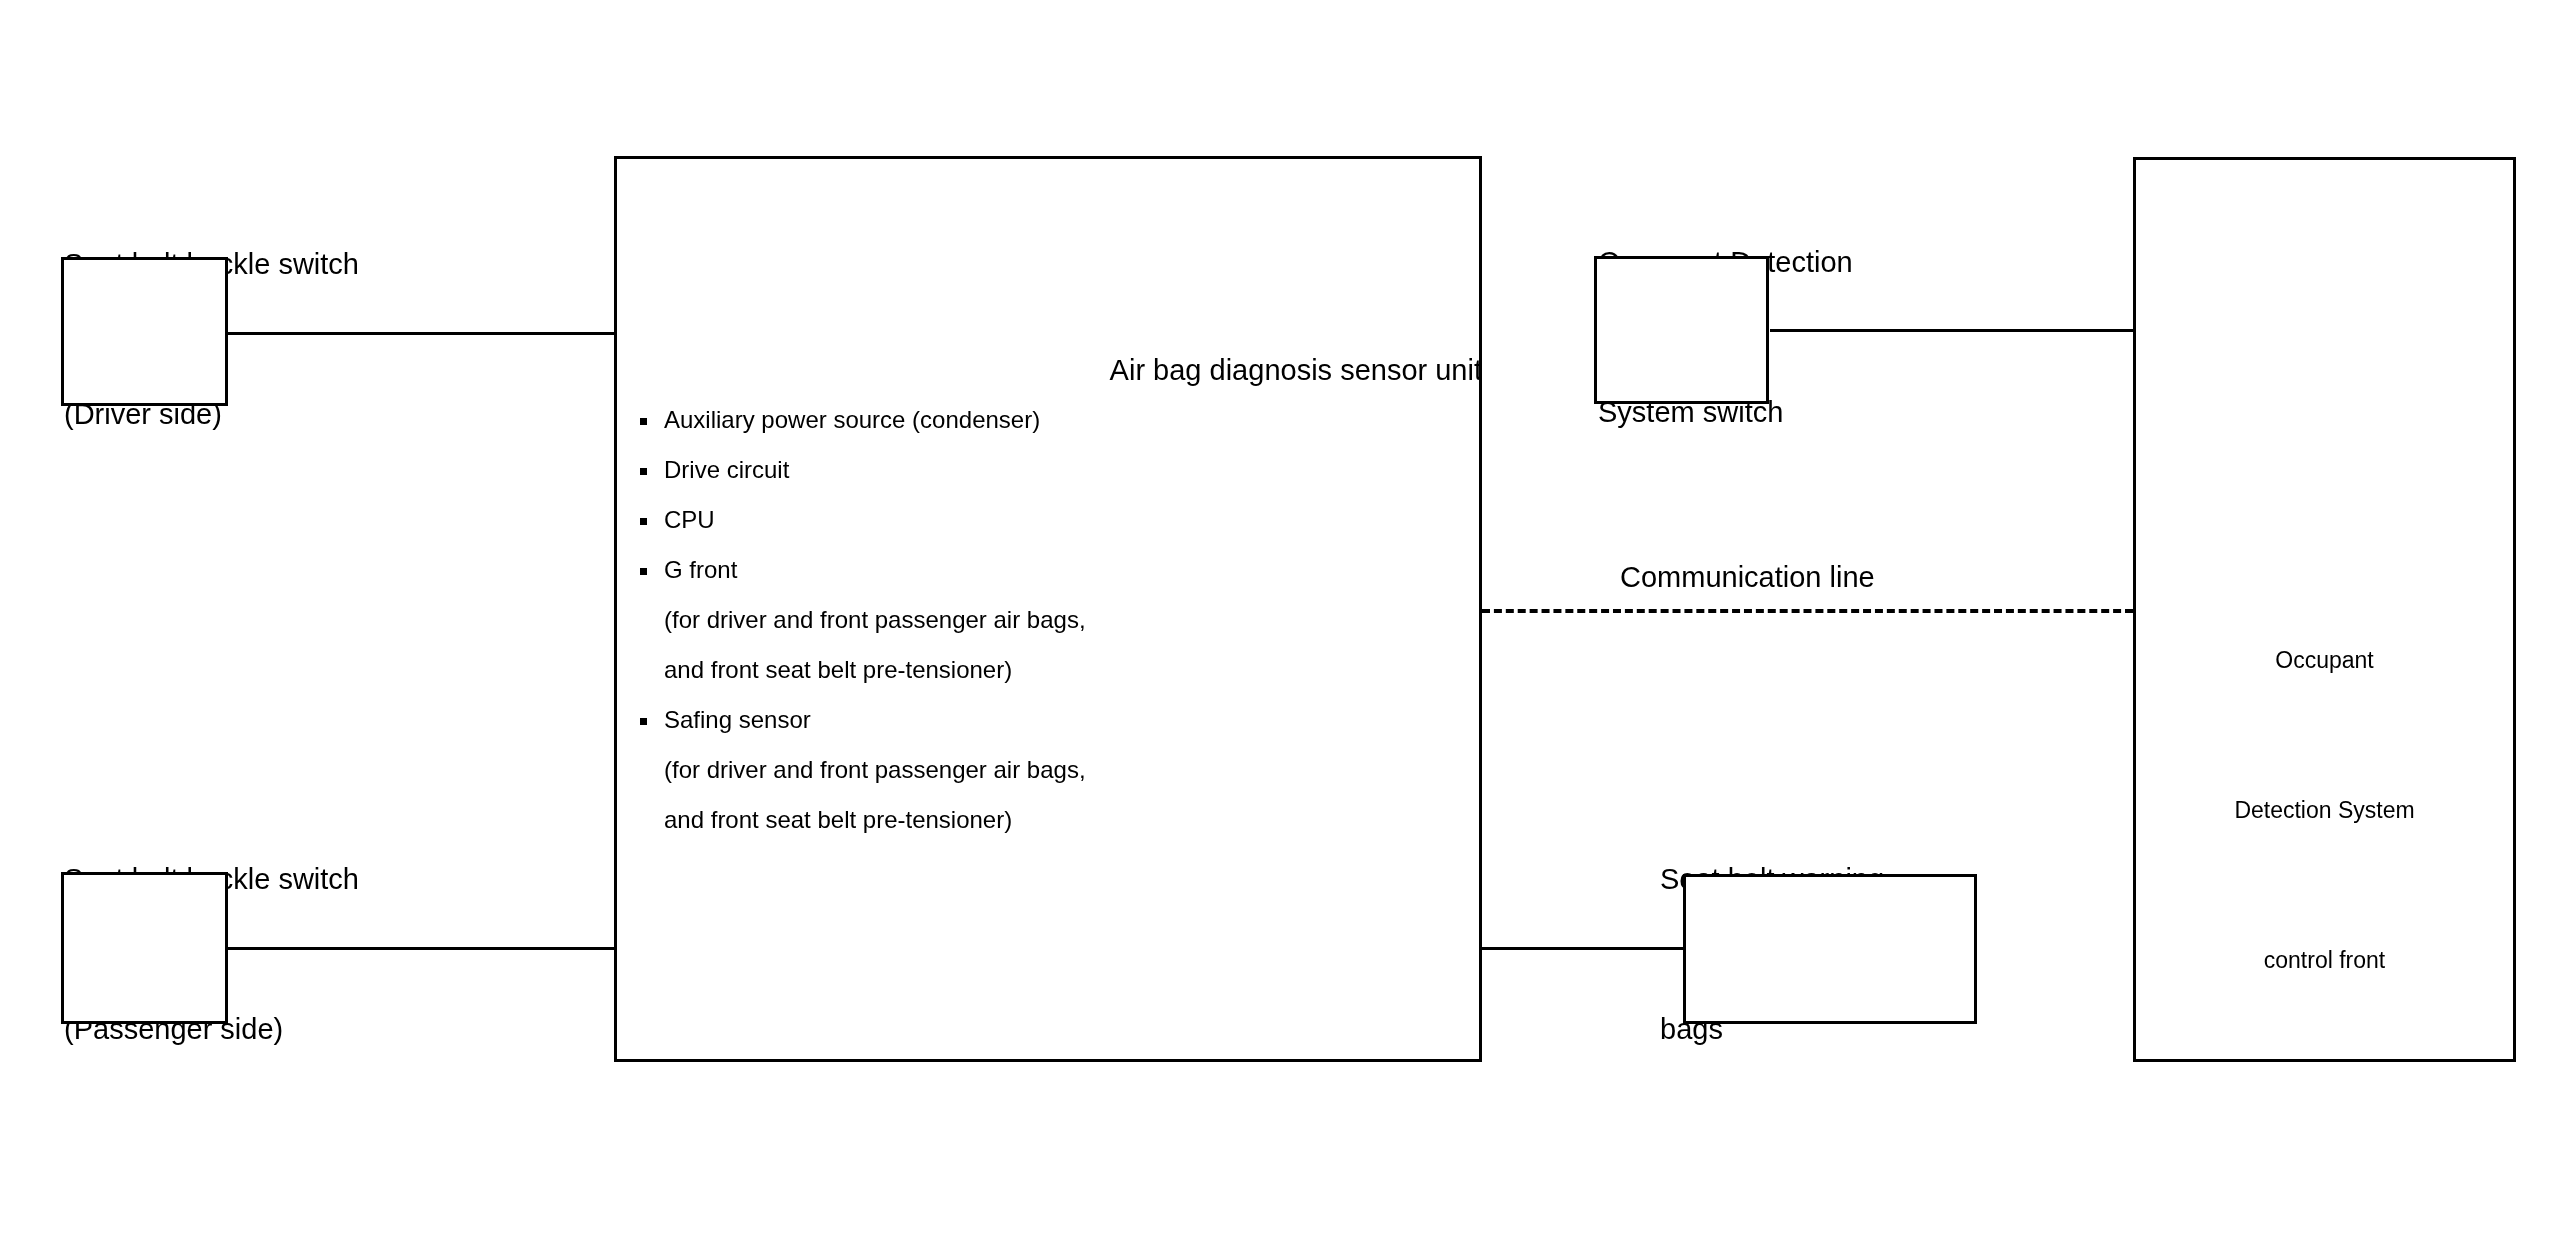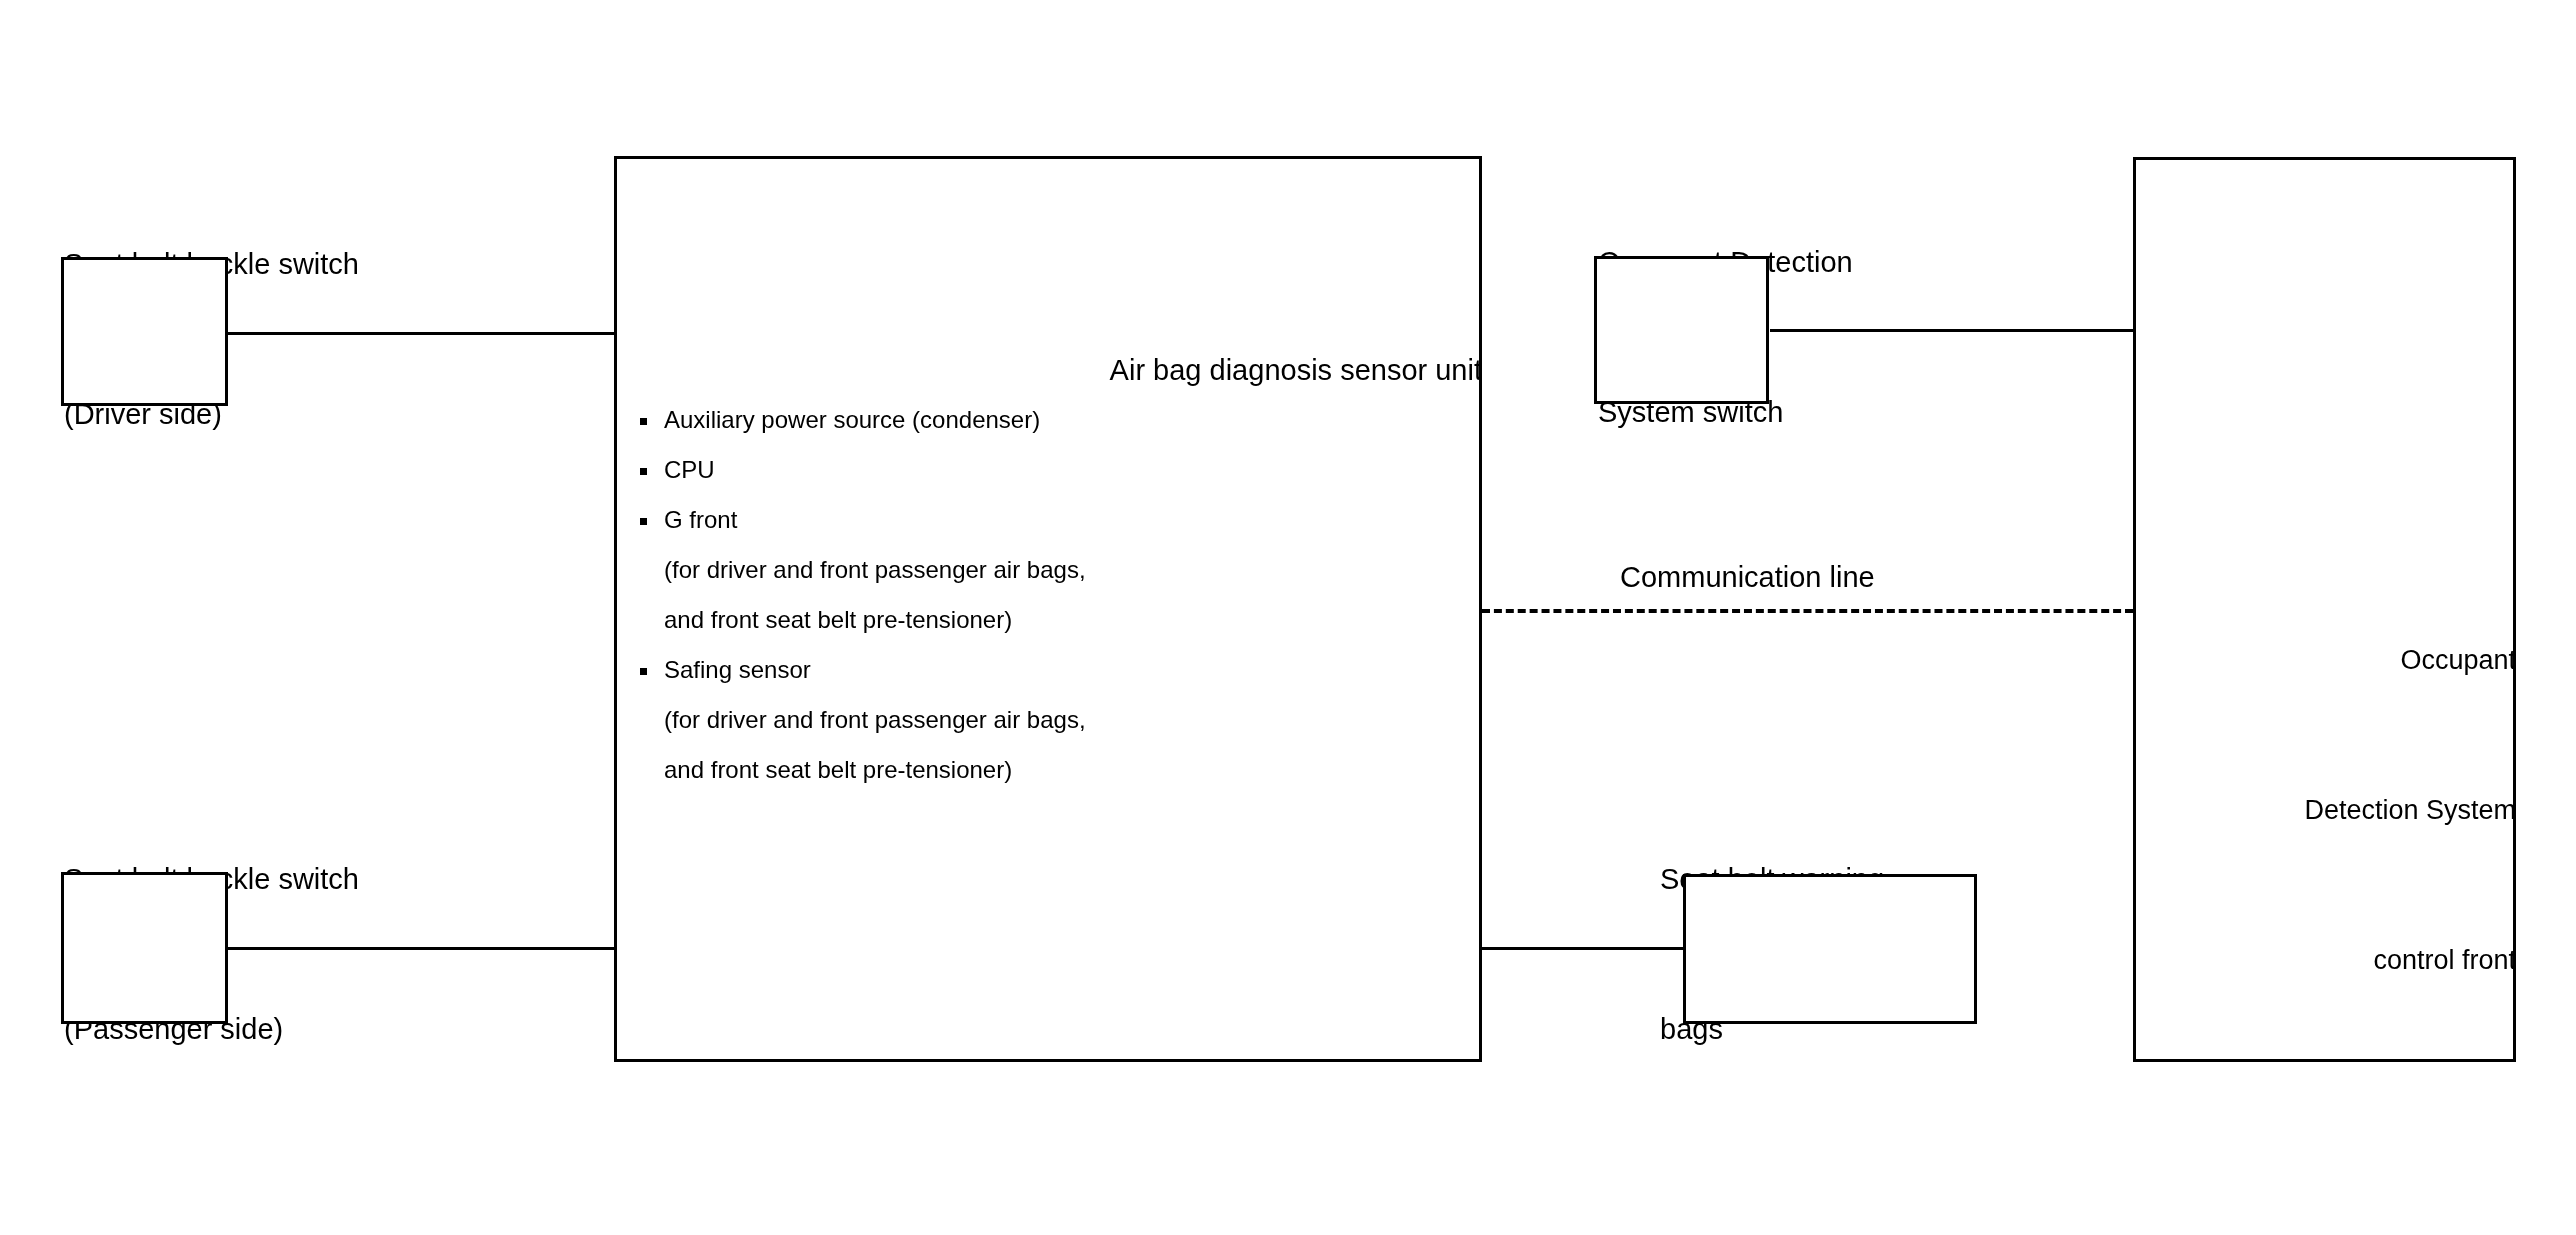--- a/index.html
+++ b/index.html
@@ -66,23 +66,23 @@
     background: #000000;
   }
   .comm-label {
     position: absolute;
     font-size: 29px;
     line-height: 50px;
     white-space: pre;
   }
   .ctrl-text {
     position: absolute;
-    font-size: 27px;
+    font-size: 23px;
     line-height: 50px;
-    text-align: right;
+    text-align: center;
     white-space: pre;
   }
 </style>
 </head>
 <body>
 
 <div id="canvas">
 
   <div class="label" style="left:64px; top:139px;">
     <div>Seat belt buckle switch</div>
@@ -97,20 +97,21 @@
   </div>
   <div class="box" style="left:61px; top:872px; width:167px; height:152px;"></div>
   <div class="hline" style="left:228px; top:947px; width:388px;"></div>
 
   <div class="box" style="left:614px; top:156px; width:868px; height:906px;"></div>
 
   <div class="unit-title" style="left:614px; top:345px; width:868px;">Air bag diagnosis sensor unit</div>
 
   <div class="unit-list" style="left:635px; top:395px; width:829px;">
     <div class="li bulleted">Auxiliary power source (condenser)</div>
+    <div class="li bulleted">Drive circuit</div>
     <div class="li bulleted">CPU</div>
     <div class="li bulleted">G front</div>
     <div class="li">(for driver and front passenger air bags,</div>
     <div class="li">and front seat belt pre-tensioner)</div>
     <div class="li bulleted">Safing sensor</div>
     <div class="li">(for driver and front passenger air bags,</div>
     <div class="li">and front seat belt pre-tensioner)</div>
   </div>
 
   <div class="label" style="left:1598px; top:137px;">

